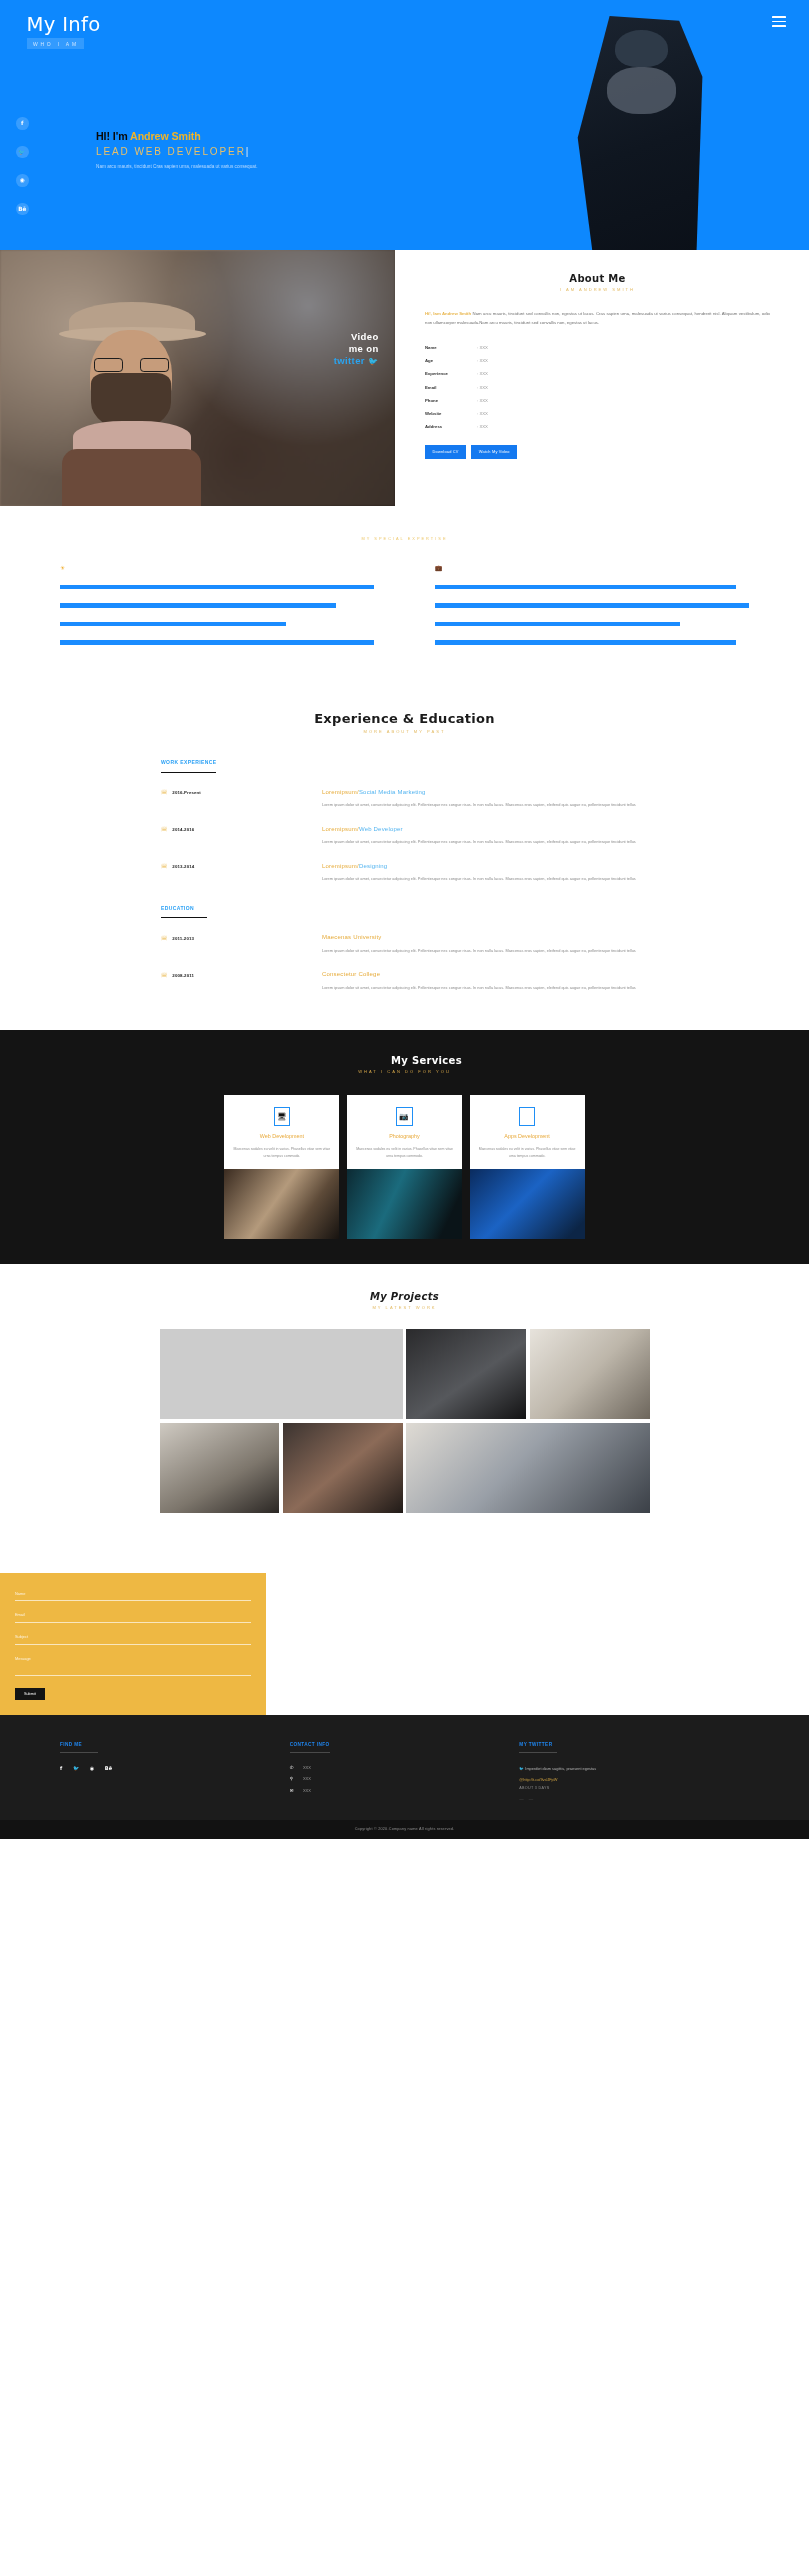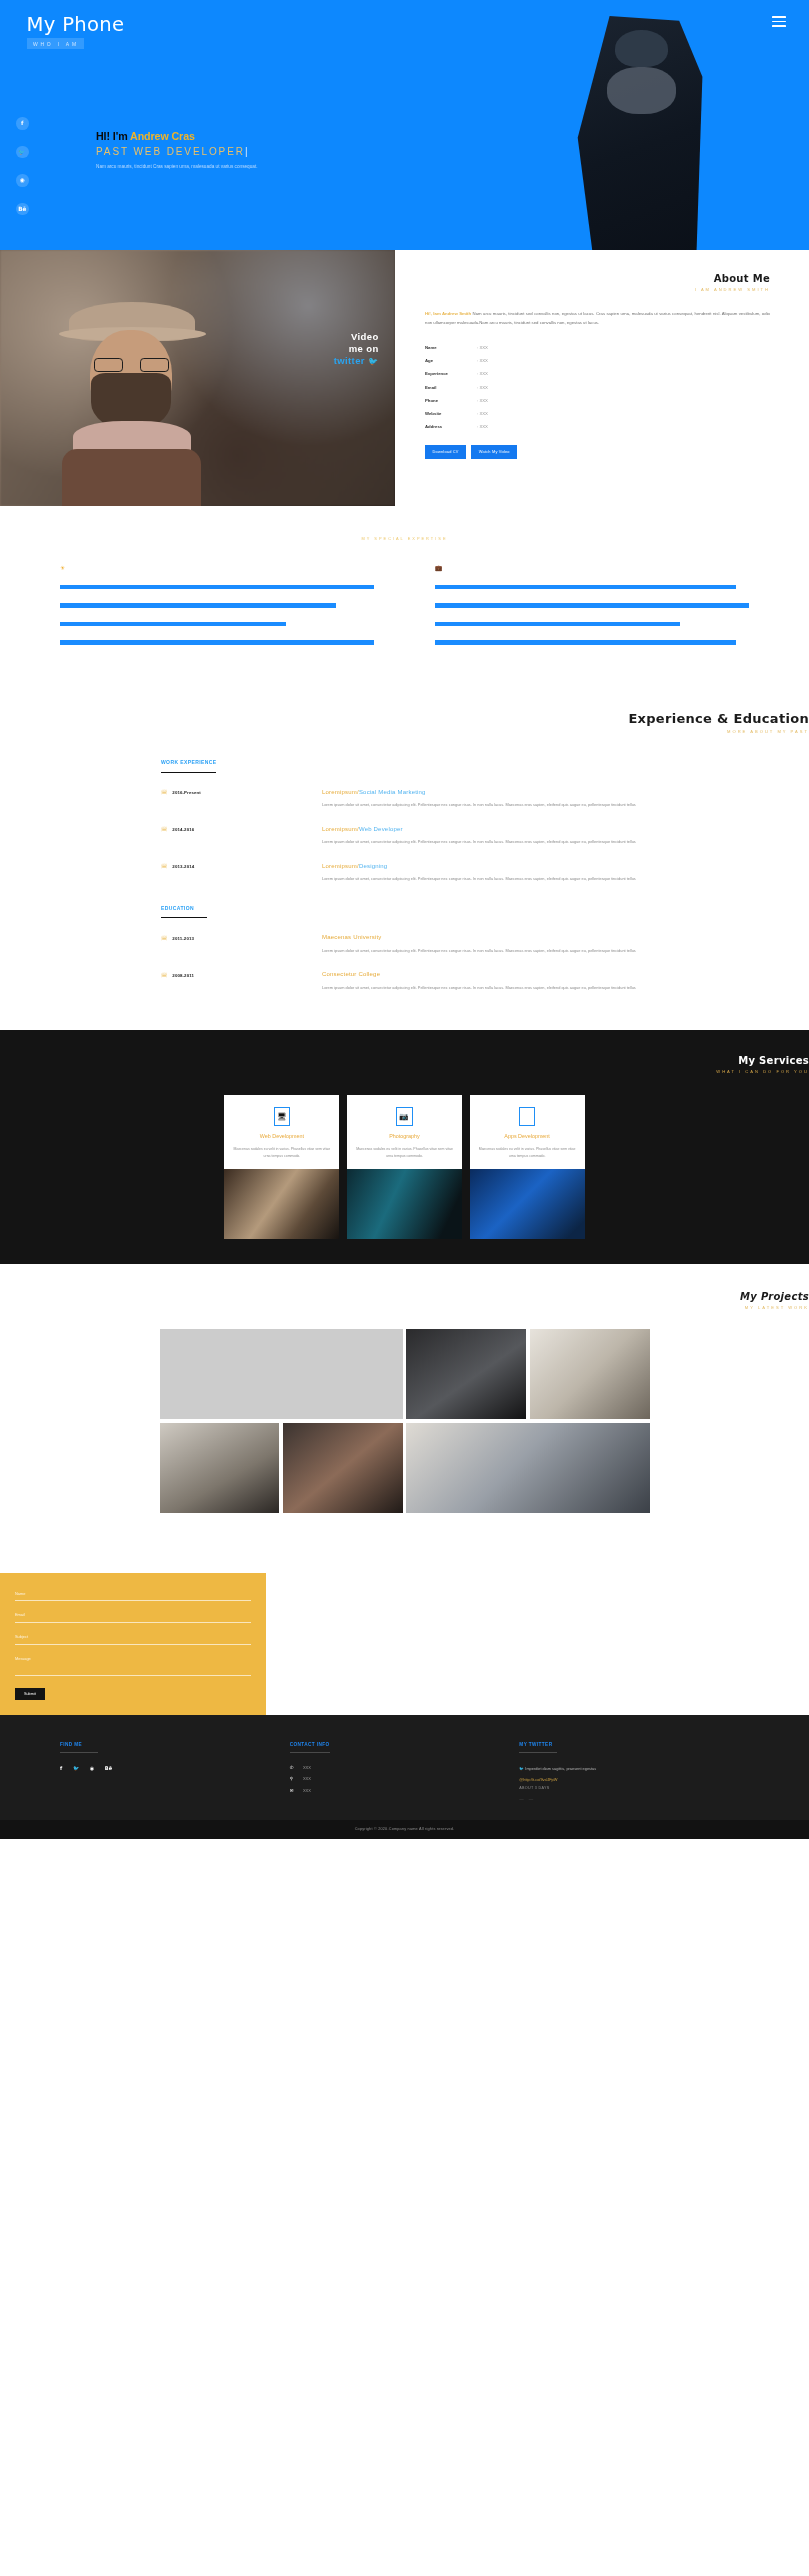--- a/index.html
+++ b/index.html
@@ -116,21 +116,21 @@
   }
   .follow-overlay .l1,.follow-overlay .l2{
     font-size:9.5px; font-weight:700; line-height:1.25; letter-spacing:0.4px;
   }
   .follow-overlay .l3{
     font-size:9.5px; font-weight:700; color:#2aa3ef; letter-spacing:0.4px;
   }
   .follow-overlay .bird{ color:#2aa3ef; font-size:8.2px; }
 
   .about-info { flex:1; padding:23px 39px 0 30px; position:relative; }
-  .sec-title { text-align:right; }
+  .sec-title { text-align:center; }
   .sec-title h2 {
     font-size:10px; font-weight:700; color:#1b1b1b; letter-spacing:0.3px;
     font-family:"DejaVu Sans", sans-serif;
   }
   .sec-title .sub {
     margin-top:3.2px; font-size:4.1px; letter-spacing:2px; color:#e3ba62;
   }
   .about-desc {
     margin-top:16.4px; font-size:4.3px; line-height:2.25; color:#707070; text-align:justify;
   }
@@ -268,43 +268,43 @@
     font-size:3.8px; color:#8f8f8f; letter-spacing:0.2px;
   }
 </style>
 </head>
 <body>
 
 <div class="page">
 
   <section class="hero">
     <div class="hero-logo">
-      <div class="brand">My Phone</div>
+      <div class="brand">My Info</div>
       <div class="tagline">WHO I AM</div>
     </div>
 
     <div class="hamburger">
       <span></span>
         <span></span>
         <span></span>
     </div>
 
     <div class="hero-social">
       <a href="#">f</a>
       <a href="#">🐦</a>
       <a href="#">◉</a>
       <a href="#">Bē</a>
     </div>
 
     <div class="hero-text">
       <h1>
-        <span>HI! I'm </span><span class="accent">Andrew Cras</span>
+        <span>HI! I'm </span><span class="accent">Andrew Smith</span>
       </h1>
       <h2>
-        <span class="lead">PAST WEB DEVELOPER</span><span>|</span>
+        <span class="lead">LEAD WEB DEVELOPER</span><span>|</span>
       </h2>
       <p>Nam arcu mauris, tincidunt Cras sapien urna, malesuada ut varius consequat.</p>
     </div>
 
     <div class="hero-photo"></div>
   </section>
 
   <section class="about">
     <div class="about-photo">
       <div class="blur-bg"></div>

